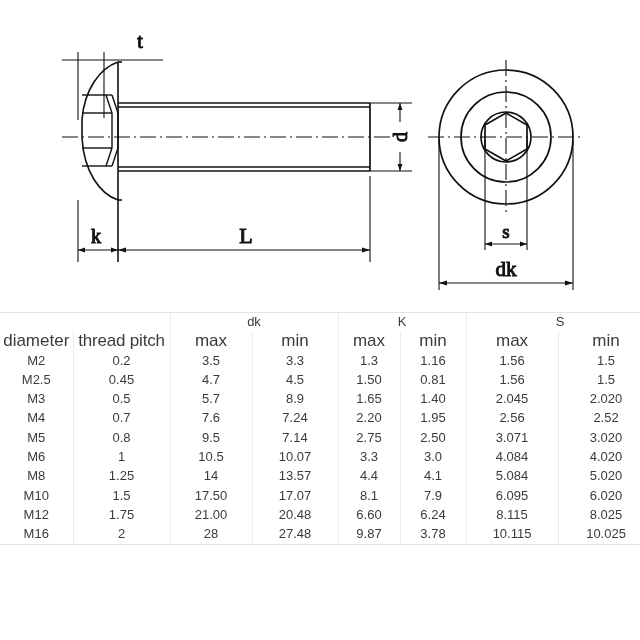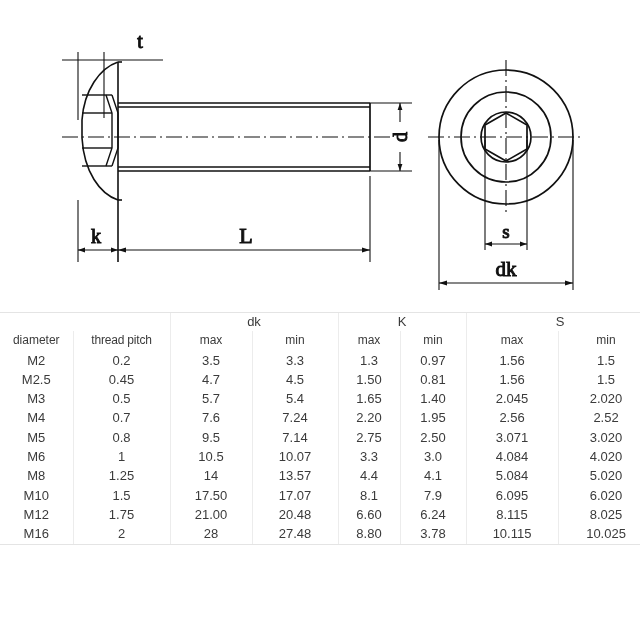--- a/index.html
+++ b/index.html
@@ -64,21 +64,21 @@
   table.spec thead tr.grp th {
     font-size: 13px;
     border-bottom: none;
     color: #3b3b3b;
   }
   table.spec thead tr.grp th.blank {
     border-left: none;
     border-right: none;
   }
   table.spec thead tr.sub th {
-    font-size: 12px;
+    font-size: 17px;
   }
   table.spec tbody td {
     font-size: 13px;
   }
   table.spec th.c0, table.spec td.c0 { border-left: none; }
   .tbl-top-rule {
     position: absolute;
     left: 0;
     top: 0;
     width: 640px;
@@ -239,39 +239,39 @@
 
         </tr>
       </thead>
       <tbody id="spec-body">
           <tr>
             <td class="c0">M2</td>
             <td>0.2</td>
             <td>3.5</td>
             <td>3.3</td>
             <td>1.3</td>
-            <td>0.97</td>
+            <td>1.16</td>
             <td>1.56</td>
             <td>1.5</td>
           </tr>
           <tr>
             <td class="c0">M2.5</td>
             <td>0.45</td>
             <td>4.7</td>
             <td>4.5</td>
             <td>1.50</td>
             <td>0.81</td>
             <td>1.56</td>
             <td>1.5</td>
           </tr>
           <tr>
             <td class="c0">M3</td>
             <td>0.5</td>
             <td>5.7</td>
-            <td>5.4</td>
+            <td>8.9</td>
             <td>1.65</td>
             <td>1.40</td>
             <td>2.045</td>
             <td>2.020</td>
           </tr>
           <tr>
             <td class="c0">M4</td>
             <td>0.7</td>
             <td>7.6</td>
             <td>7.24</td>
@@ -328,21 +328,21 @@
             <td>6.60</td>
             <td>6.24</td>
             <td>8.115</td>
             <td>8.025</td>
           </tr>
           <tr>
             <td class="c0">M16</td>
             <td>2</td>
             <td>28</td>
             <td>27.48</td>
-            <td>8.80</td>
+            <td>9.87</td>
             <td>3.78</td>
             <td>10.115</td>
             <td>10.025</td>
           </tr>
         </tbody>
     </table>
     <div class="tbl-bottom-rule" id="btm-rule" style="top: 232px;"></div>
   </div>
 
 </div>

